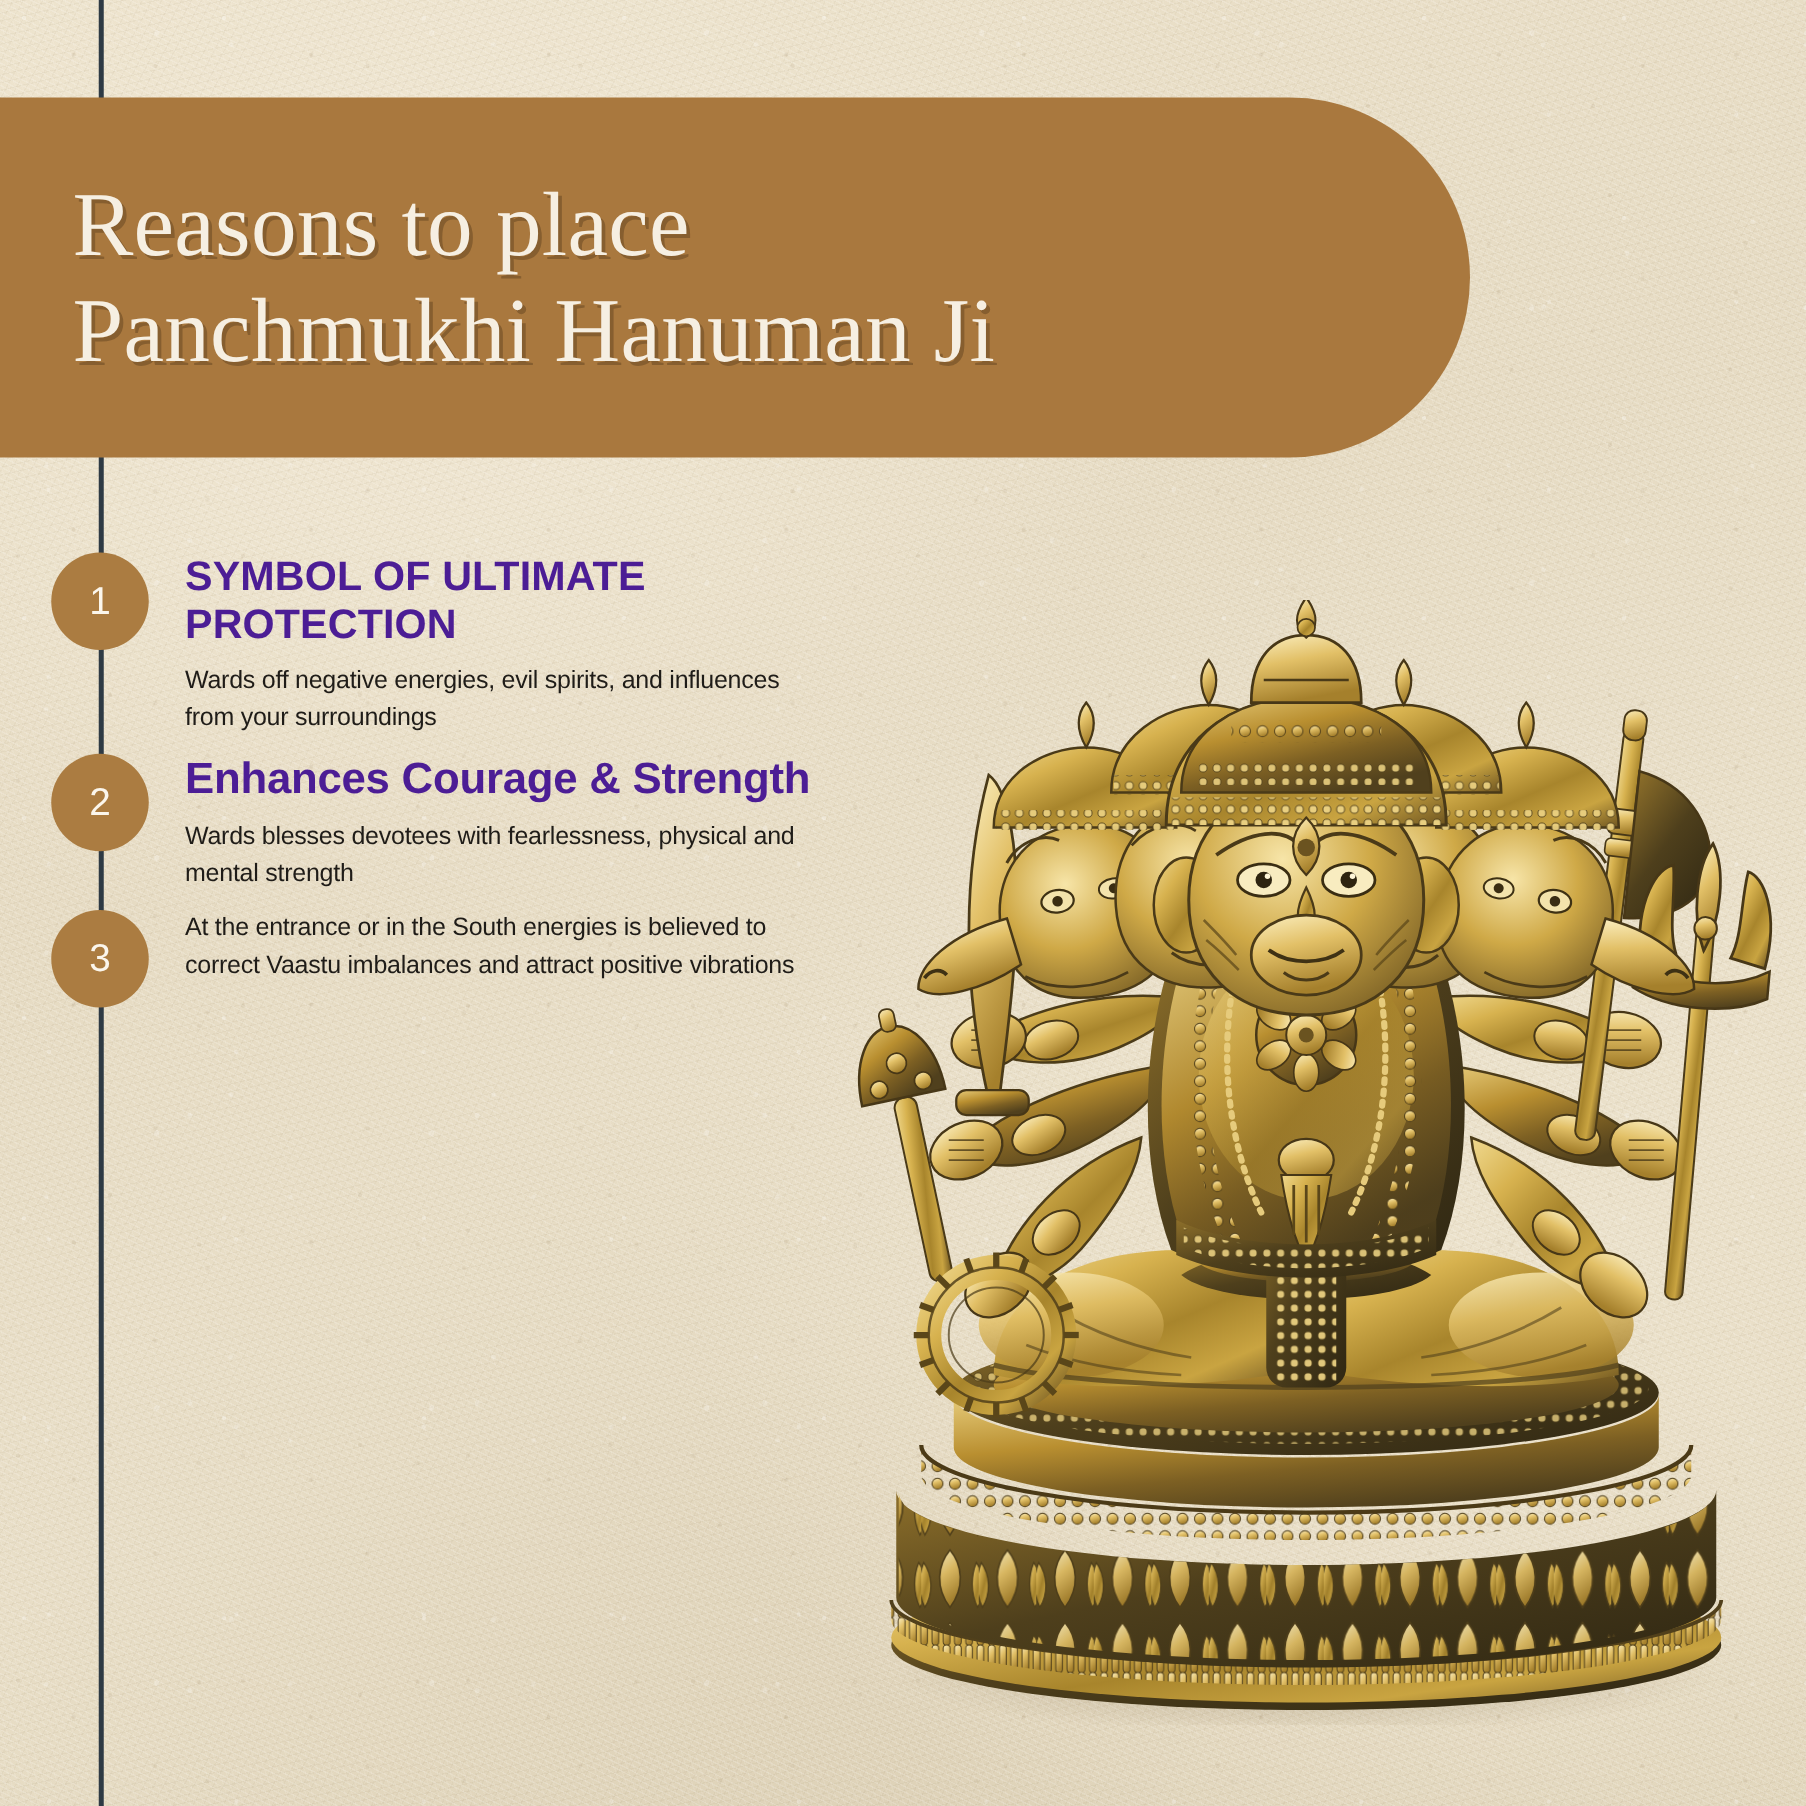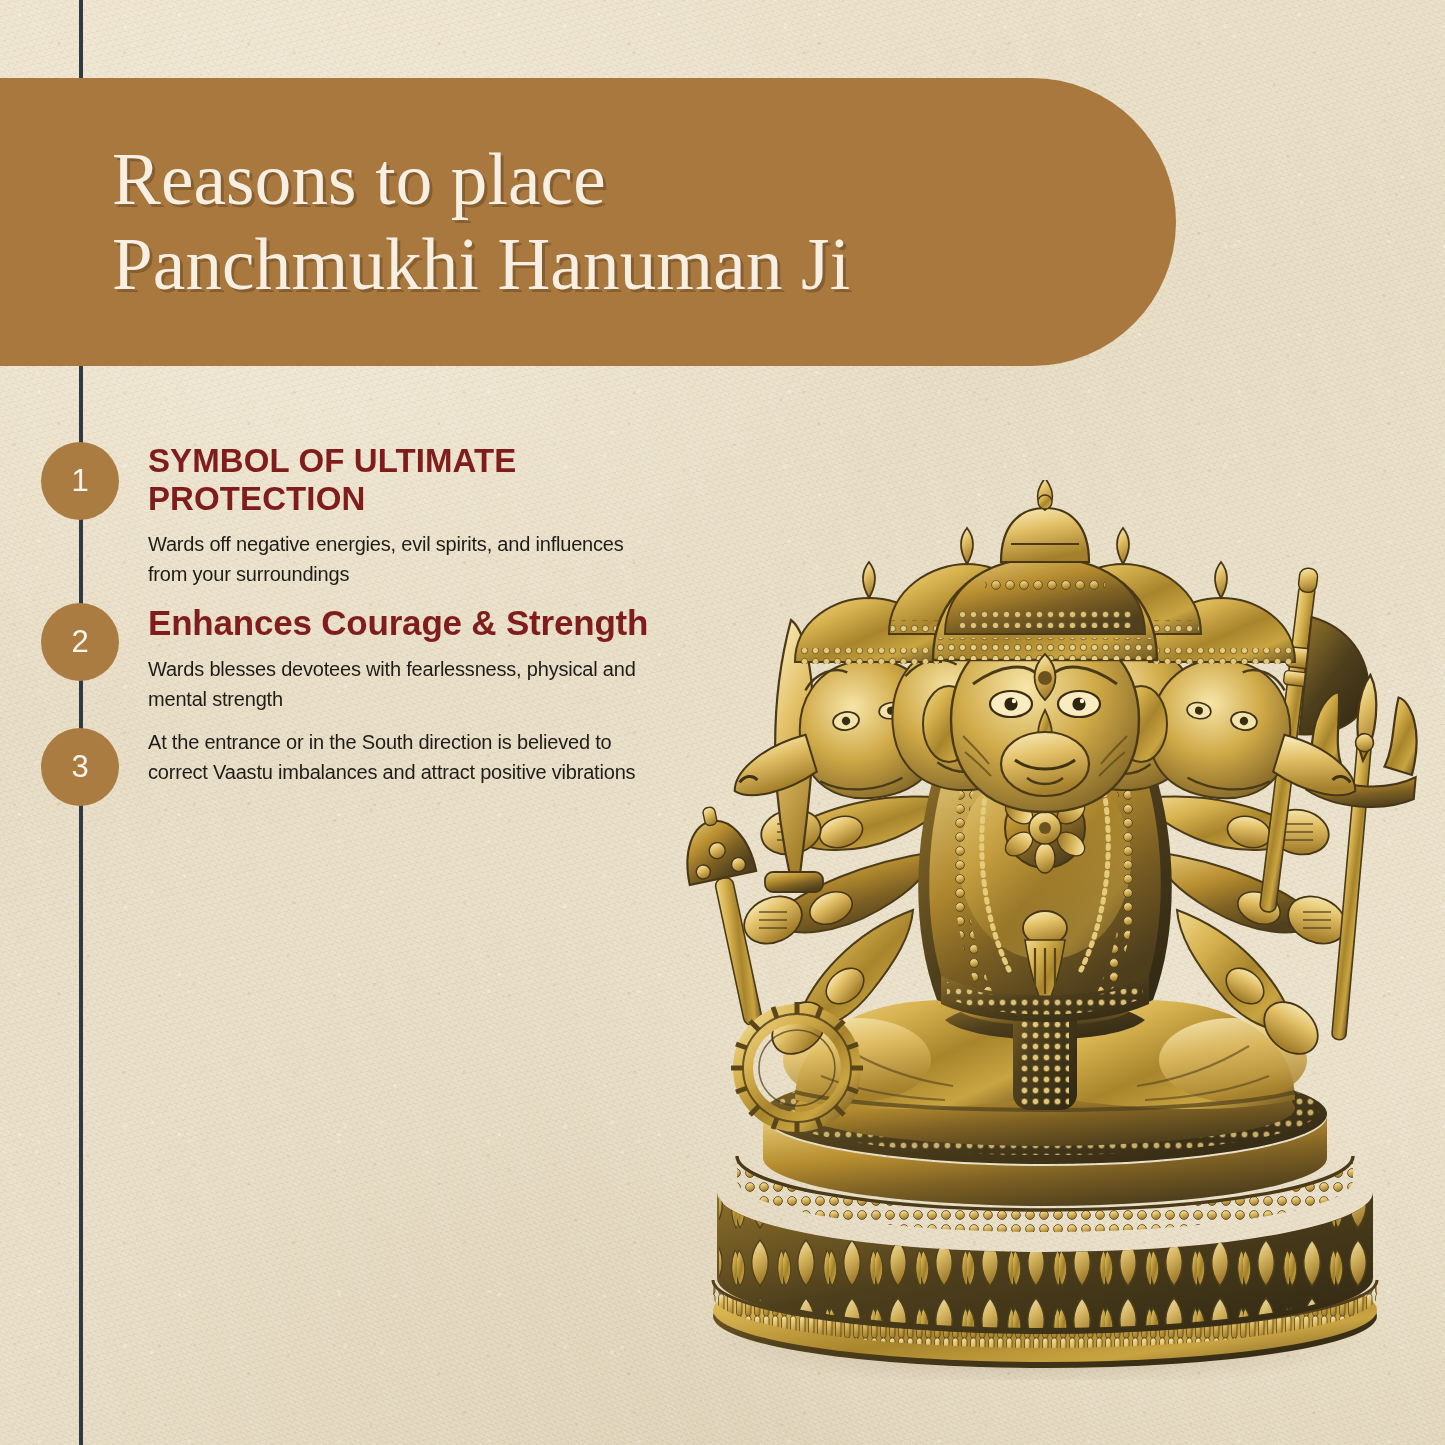--- a/index.html
+++ b/index.html
@@ -76,21 +76,21 @@
     z-index:5;
     display:flex;
     align-items:center;
   }
   .header-title {
     font-family:"Liberation Serif", serif;
     font-size:73px;
     line-height:1.17;
     font-weight:400;
     color:#f6efe2;
-    padding-left:112px;
+    padding-left:58px;
     letter-spacing:.2px;
     text-shadow:3px 3px 0 rgba(92,62,28,.45);
     white-space:pre-line;
   }
 
   
   .reason-list {
     position:absolute;
     left:0; top:432px;
     width:700px;
@@ -112,21 +112,21 @@
     display:flex;
     align-items:center;
     justify-content:center;
     z-index:2;
   }
   .reason-body { padding-left:148px; }
 
   .reason-title {
     font-family:"Liberation Sans", sans-serif;
     font-weight:bold;
-    color:#7f1d1d;
+    color:#4c1d95;
     margin-top:10px;
     letter-spacing:-.2px;
   }
   .reason-title.caps {
     font-size:33px;
     text-transform:uppercase;
     letter-spacing:.1px;
   }
   .reason-title.mixed { font-size:35px; }
 
@@ -553,19 +553,19 @@
       <div class="reason-badge">2</div>
       <div class="reason-body">
         <div class="reason-title mixed">Enhances Courage &amp; Strength</div>
         <div class="reason-desc">Wards blesses devotees with fearlessness, physical and mental strength</div>
       </div>
     </div>
 
     <div class="reason-item">
       <div class="reason-badge">3</div>
       <div class="reason-body">
-        <div class="reason-desc">At the entrance or in the South direction is believed to correct Vaastu imbalances and attract positive vibrations</div>
+        <div class="reason-desc">At the entrance or in the South energies is believed to correct Vaastu imbalances and attract positive vibrations</div>
       </div>
     </div>
 
   </div>
 
 </div>
 
 </body></html>

